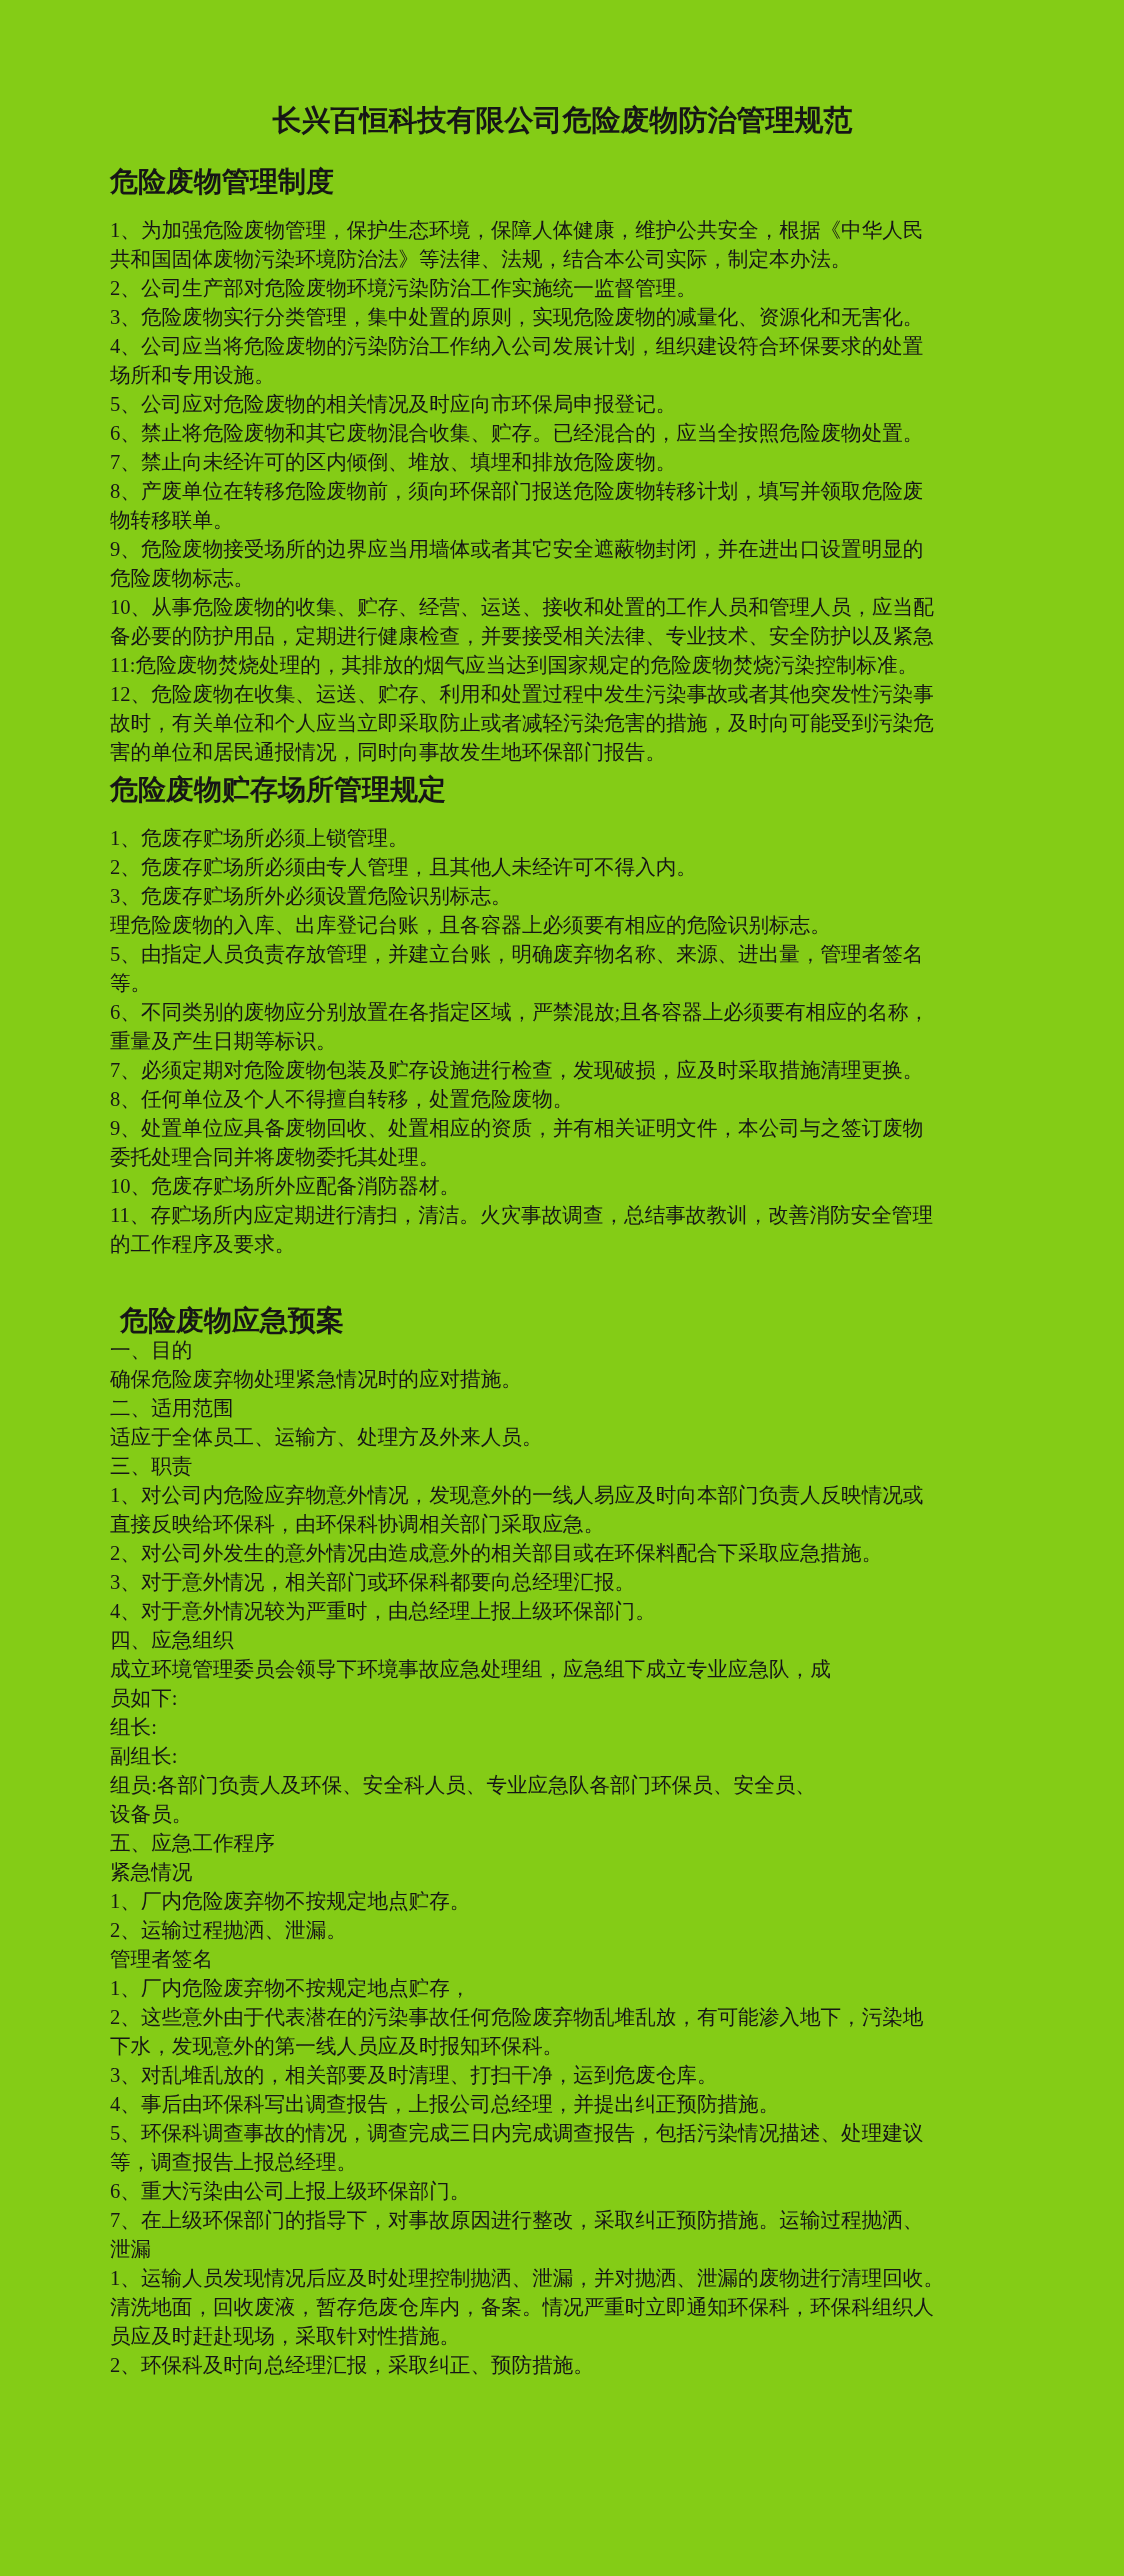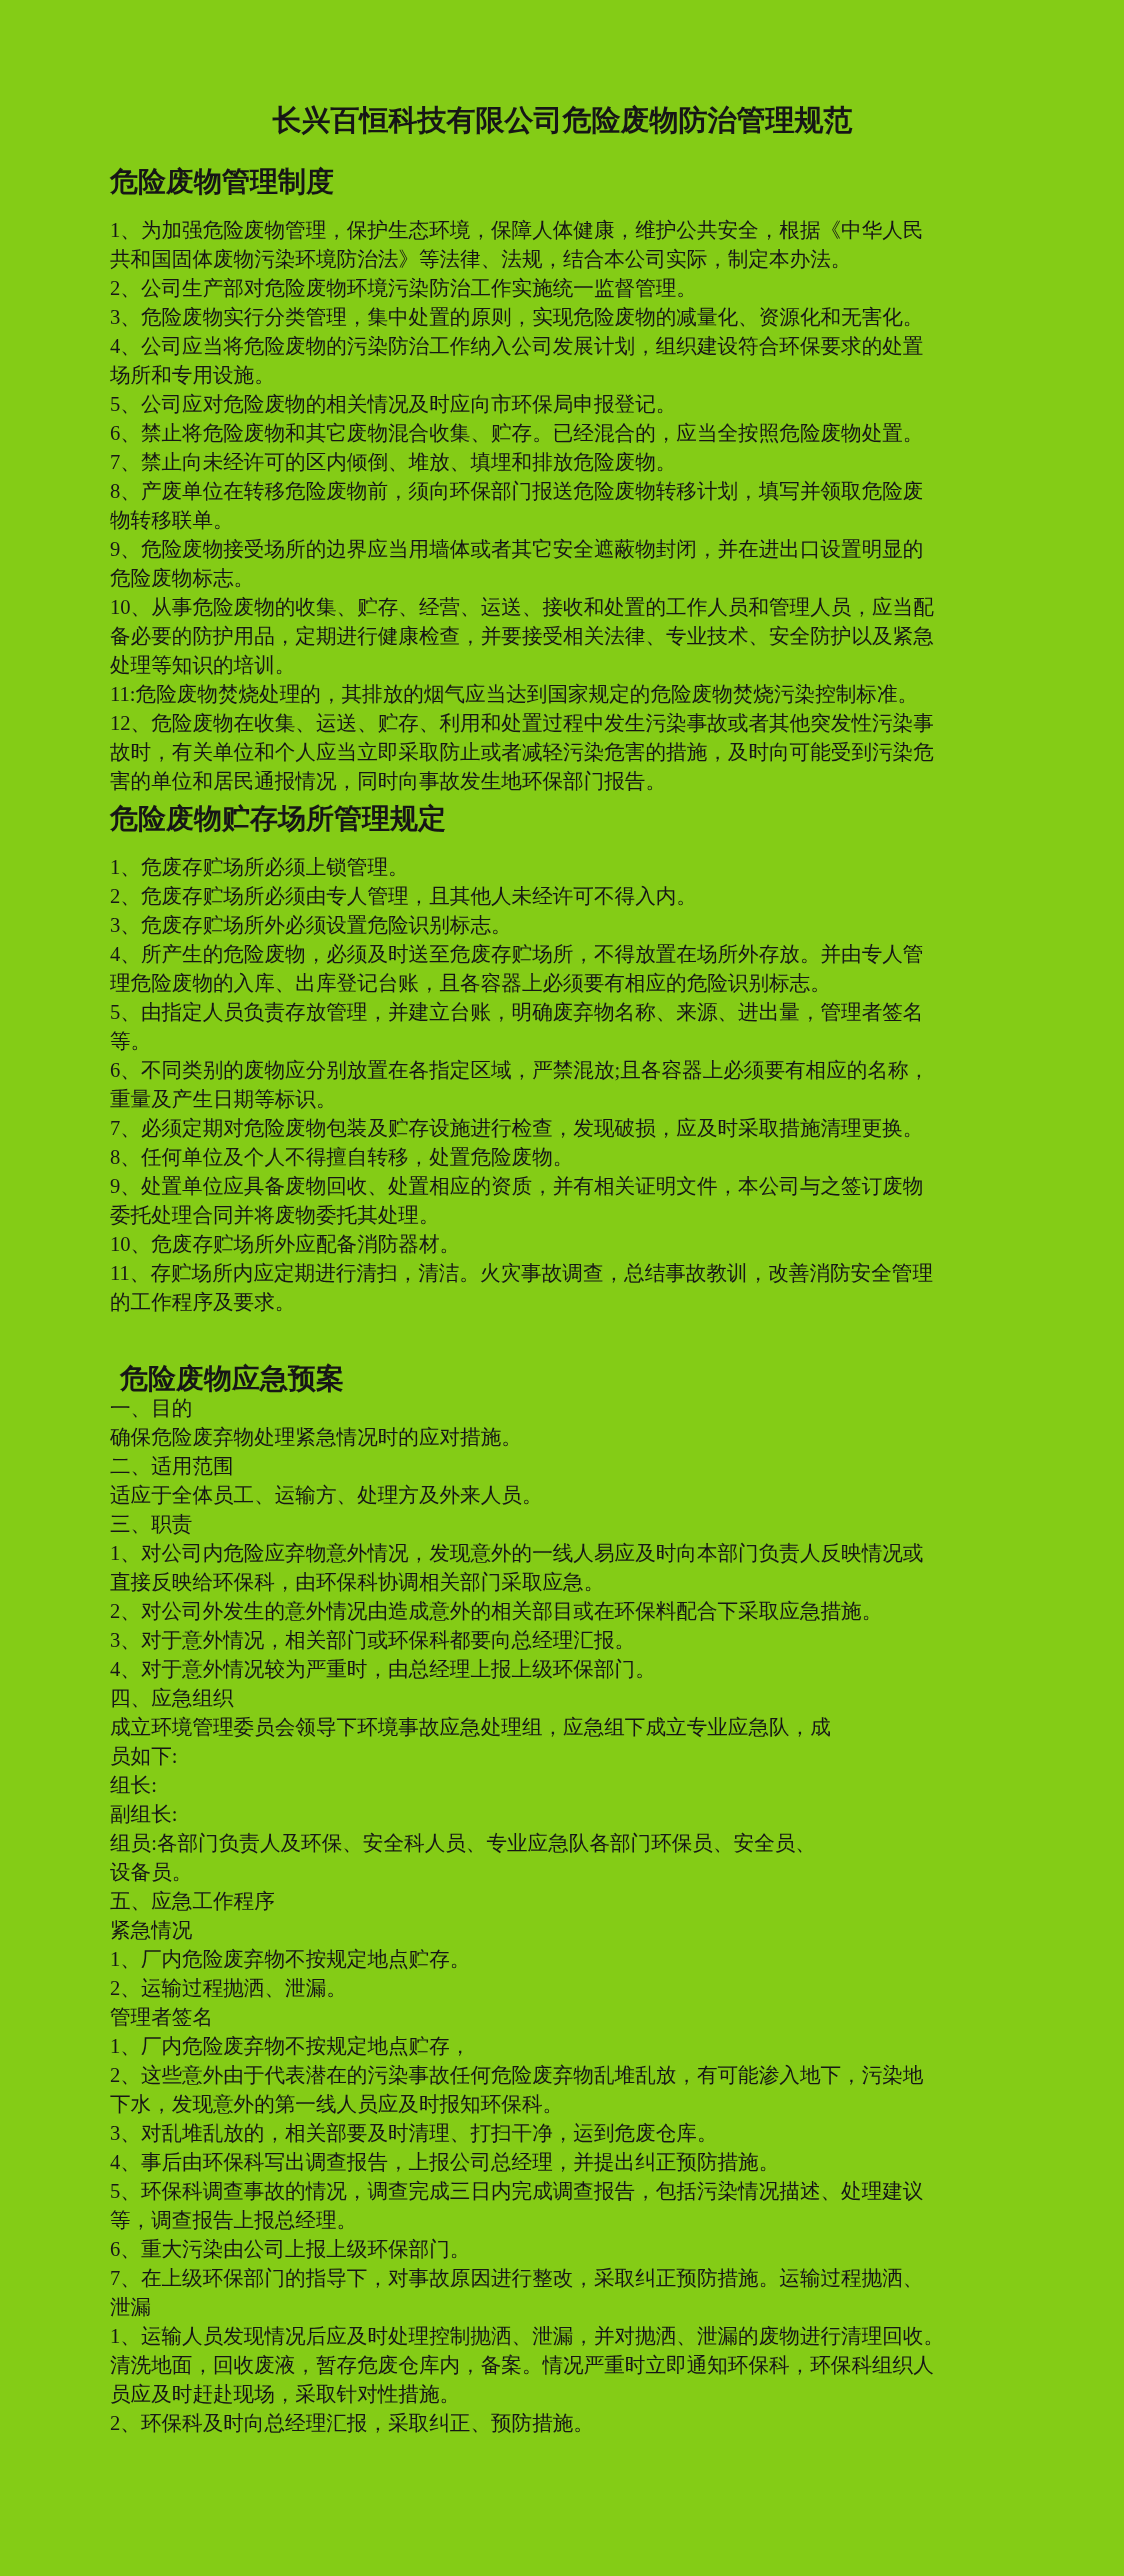--- a/index.html
+++ b/index.html
@@ -55,35 +55,33 @@
         <div class="line">场所和专用设施。</div>
         <div class="line">5、公司应对危险废物的相关情况及时应向市环保局申报登记。</div>
         <div class="line">6、禁止将危险废物和其它废物混合收集、贮存。已经混合的，应当全按照危险废物处置。</div>
         <div class="line">7、禁止向未经许可的区内倾倒、堆放、填埋和排放危险废物。</div>
         <div class="line">8、产废单位在转移危险废物前，须向环保部门报送危险废物转移计划，填写并领取危险废</div>
         <div class="line">物转移联单。</div>
         <div class="line">9、危险废物接受场所的边界应当用墙体或者其它安全遮蔽物封闭，并在进出口设置明显的</div>
         <div class="line">危险废物标志。</div>
         <div class="line">10、从事危险废物的收集、贮存、经营、运送、接收和处置的工作人员和管理人员，应当配</div>
         <div class="line">备必要的防护用品，定期进行健康检查，并要接受相关法律、专业技术、安全防护以及紧急</div>
-        <div class="line">处理等知识的培训。</div>
         <div class="line">11:危险废物焚烧处理的，其排放的烟气应当达到国家规定的危险废物焚烧污染控制标准。</div>
         <div class="line">12、危险废物在收集、运送、贮存、利用和处置过程中发生污染事故或者其他突发性污染事</div>
         <div class="line">故时，有关单位和个人应当立即采取防止或者减轻污染危害的措施，及时向可能受到污染危</div>
         <div class="line">害的单位和居民通报情况，同时向事故发生地环保部门报告。</div>
       </div>
   </section>
 
   <section class="sec-2">
     <h2 class="section-heading">危险废物贮存场所管理规定</h2>
     <div class="section-body">
         <div class="line">1、危废存贮场所必须上锁管理。</div>
         <div class="line">2、危废存贮场所必须由专人管理，且其他人未经许可不得入内。</div>
         <div class="line">3、危废存贮场所外必须设置危险识别标志。</div>
-        <div class="line">4、所产生的危险废物，必须及时送至危废存贮场所，不得放置在场所外存放。并由专人管</div>
         <div class="line">理危险废物的入库、出库登记台账，且各容器上必须要有相应的危险识别标志。</div>
         <div class="line">5、由指定人员负责存放管理，并建立台账，明确废弃物名称、来源、进出量，管理者签名</div>
         <div class="line">等。</div>
         <div class="line">6、不同类别的废物应分别放置在各指定区域，严禁混放;且各容器上必须要有相应的名称，</div>
         <div class="line">重量及产生日期等标识。</div>
         <div class="line">7、必须定期对危险废物包装及贮存设施进行检查，发现破损，应及时采取措施清理更换。</div>
         <div class="line">8、任何单位及个人不得擅自转移，处置危险废物。</div>
         <div class="line">9、处置单位应具备废物回收、处置相应的资质，并有相关证明文件，本公司与之签订废物</div>
         <div class="line">委托处理合同并将废物委托其处理。</div>
         <div class="line">10、危废存贮场所外应配备消防器材。</div>

